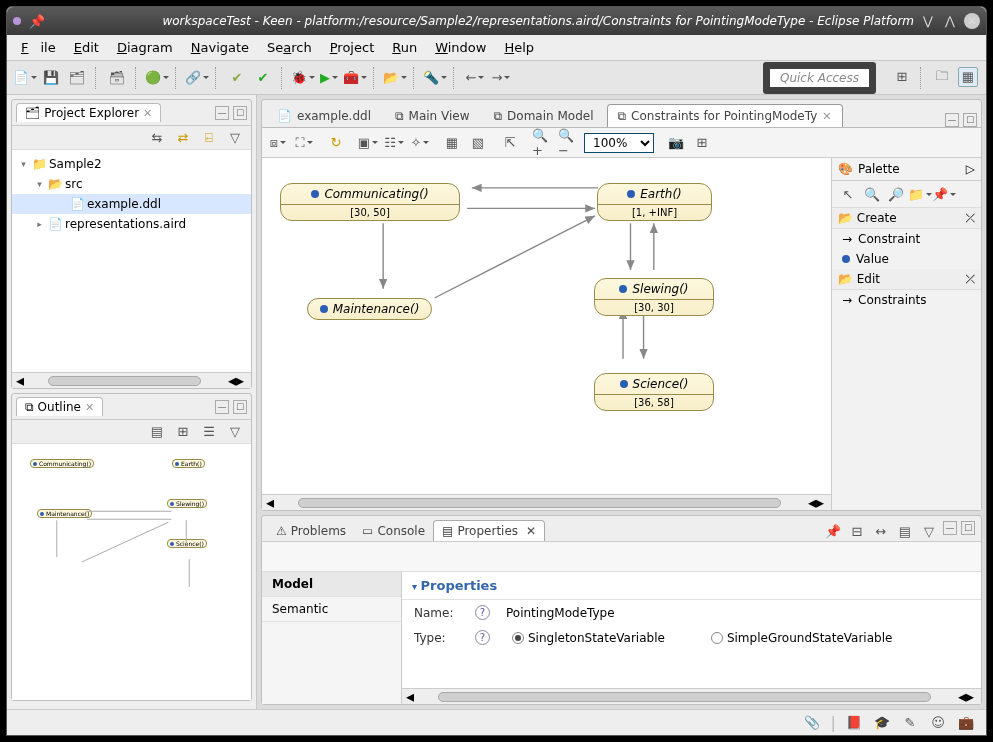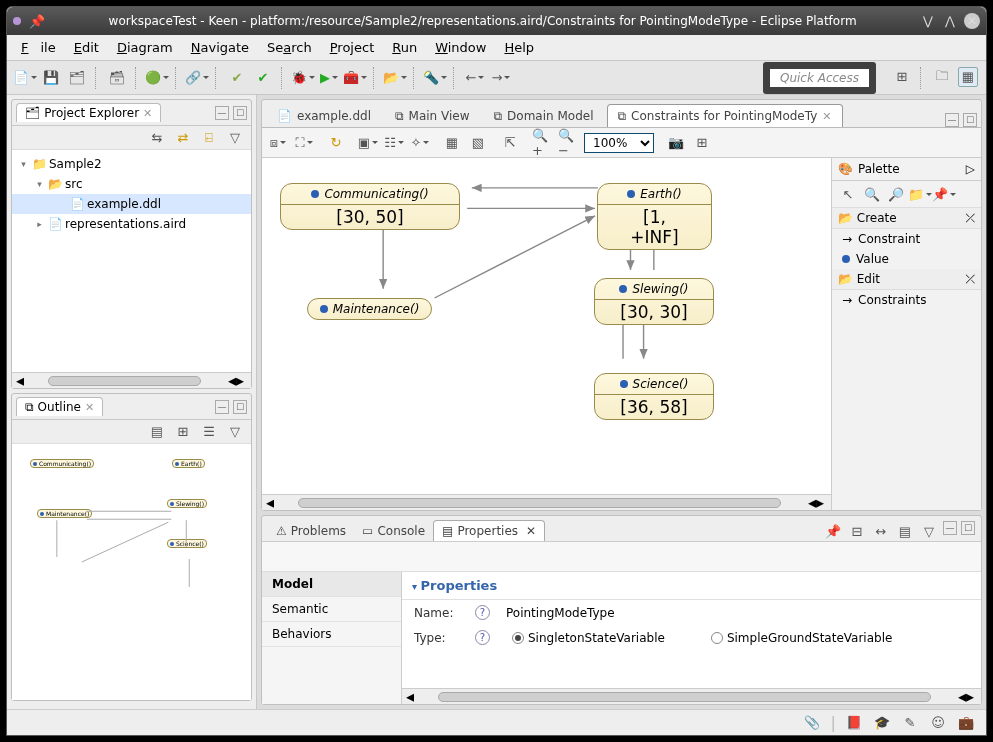--- a/index.html
+++ b/index.html
@@ -1,19 +1,19 @@
 <!DOCTYPE html>
 <html><head>
 <meta charset="utf-8">
 <style>
   * { box-sizing: border-box; margin: 0; padding: 0; font-family: "Segoe UI", "DejaVu Sans", sans-serif; }
   body { background: #000; width: 993px; height: 742px; overflow: hidden; position: relative; }
   .window { position: absolute; top: 6px; left: 6px; width: 981px; height: 730px; background: #dcdcdc; border: 1px solid #555; border-radius: 6px 6px 0 0; display: flex; flex-direction: column; }
   .titlebar { height: 28px; background: linear-gradient(#5a5a5a,#3a3a3a); border-radius: 6px 6px 0 0; display: flex; align-items: center; color: #fff; font-size: 12px; padding: 0 6px; }
-  .titlebar-title { flex: 1; text-align: center; white-space: nowrap; overflow: hidden; }
+  .titlebar-title { flex: 1; text-align: right; white-space: nowrap; overflow: hidden; font-style: italic; }
   .titlebar .wb { width: 16px; height: 16px; margin-left: 6px; display: inline-flex; align-items: center; justify-content: center; color: #ddd; }
   .wb-close { background: #ccc; color:#333; border-radius: 50%; width: 18px; height: 18px; }
   .tb-dot { width:8px;height:8px;border-radius:50%;background:#b696d8; margin-right:4px;}
   .pin{margin-left:4px;margin-right:6px;font-size:13px;}
   .menubar { height: 26px; background: #eeeeee; border-bottom: 1px solid #c8c8c8; display: flex; align-items: center; padding: 0 8px; font-size: 13px; gap: 6px; }
   .menubar span { padding: 2px 6px; }
   .menubar span u { text-decoration: underline; }
   .toolbar { height: 34px; background: #e6e6e6; border-bottom: 1px solid #c8c8c8; display: flex; align-items: center; padding: 0 8px; gap: 6px; }
   .toolbar .sep { width: 4px; height: 22px; border-left: 1px dotted #999; margin: 0 2px; }
   .tbtn { width: 20px; height: 20px; display: inline-flex; align-items: center; justify-content: center; font-size: 13px; color: #555; border-radius: 2px; }
@@ -49,21 +49,21 @@
   .canvas { flex:1; background:#fff; position:relative; overflow:hidden;}
   .canvas-scroll-x{height:16px;background:#eee;border-top:1px solid #ccc;display:flex;align-items:center;}
   .canvas-scroll-x .thumb{flex:1;height:10px;background:#cfcfcf;border:1px solid #aaa;border-radius:5px;margin:0 20px;}
   .palette { width:150px; background:#f2f2f2; border-left:1px solid #ccc; display:flex; flex-direction:column; font-size:12px;}
   .palette-head{display:flex;align-items:center;gap:5px;padding:4px 6px;border-bottom:1px solid #ccc;}
   .pal-row{display:flex;align-items:center;gap:4px;padding:3px 6px;border-bottom:1px solid #ddd;}
   .pal-sect{background:#eee;display:flex;align-items:center;justify-content:space-between;padding:3px 6px;border-bottom:1px solid #ddd;}
   .pal-item{display:flex;align-items:center;gap:6px;padding:3px 10px;}
   .node { position:absolute; background:linear-gradient(#fdf7dd,#f7eeca); border:1.5px solid #998b4a; border-radius:12px; text-align:center; font-size:12px;}
   .node .title{display:flex;align-items:center;justify-content:center;gap:5px;padding:3px 10px;font-style:italic;border-bottom:1px solid #998b4a;}
-  .node .range{padding:2px 22px;font-size:17px;}
+  .node .range{padding:2px 22px;font-size:10px;}
   .bullet{width:8px;height:8px;border-radius:50%;background:#2b5fb3;display:inline-block;}
   svg.arrows{position:absolute;top:0;left:0;width:100%;height:100%;pointer-events:none;}
   .lower-pane{height:190px;border:1px solid #c0c0c0;border-radius:3px;background:#eee;display:flex;flex-direction:column;}
   .ltabs{height:26px;display:flex;align-items:flex-end;border-bottom:1px solid #ccc;padding:0 6px;}
   .ltab{display:flex;align-items:center;gap:4px;padding:3px 8px;font-size:12px;color:#444;}
   .ltab.active{background:#fff;border:1px solid #aaa;border-bottom:none;border-radius:4px 4px 0 0;}
   .ltabs-right{margin-left:auto;display:flex;gap:4px;}
   .props-body{flex:1;display:flex;background:#fff;min-height:0;}
   .props-nav{width:140px;background:#f5f5f5;border-right:1px solid #ccc;font-size:12px;}
   .props-nav div{padding:5px 10px;border-bottom:1px solid #e2e2e2;}
@@ -402,21 +402,20 @@
             <span class="tbtn">▽</span>
             <span class="vc">—</span>
             <span class="vc">☐</span>
           </div>
         </div>
         <div style="height:30px;background:#f7f7f7;border-bottom:1px solid #ddd;"></div>
         <div class="props-body">
           <div class="props-nav">
             <div class="active">Model</div>
             <div>Semantic</div>
-            <div>Behaviors</div>
           </div>
           <div class="props-form">
             <div class="props-title">Properties</div>
             <div class="prow">
               <label>Name:</label>
               <span class="qm">?</span>
               <span style="flex:1;">PointingModeType</span>
             </div>
             <div class="prow">
               <label>Type:</label>

